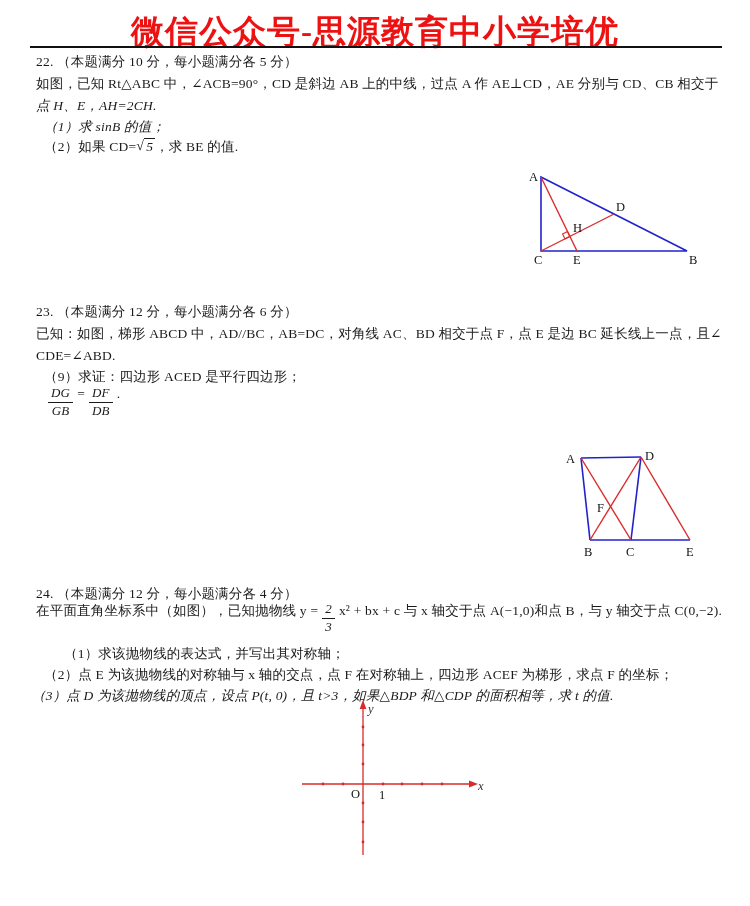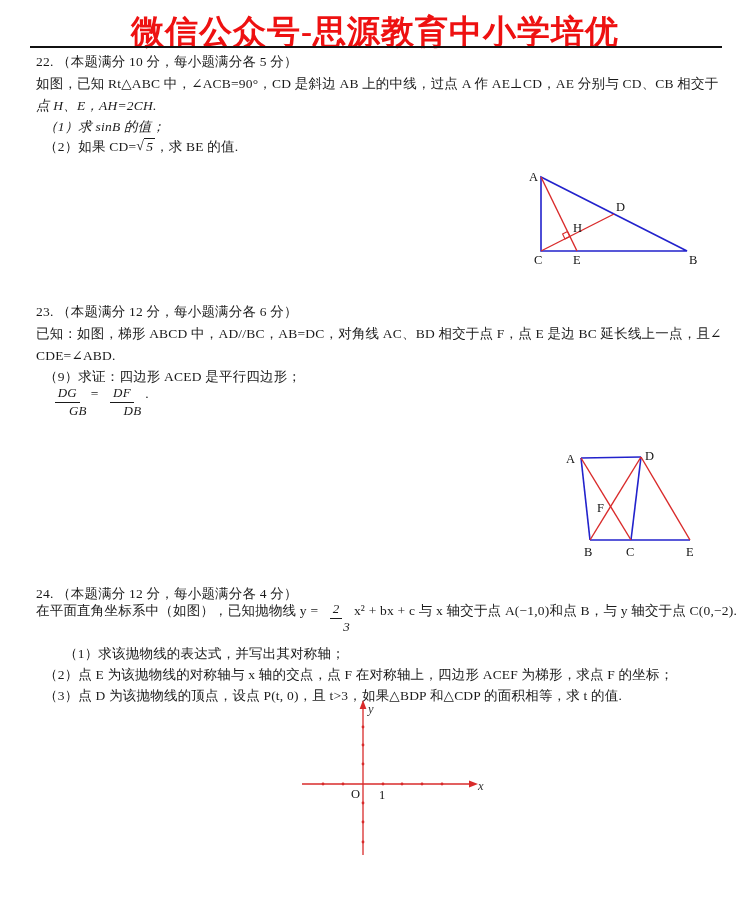--- a/index.html
+++ b/index.html
@@ -14,21 +14,21 @@
     width:750px;text-align:center;font-size:33px;font-weight:bold;
     color:#ee1111;letter-spacing:1px;
   }
   .rule{background:#111;height:2px;width:692px;left:30px;}
   .mathrow{display:flex;align-items:flex-start;font-size:13.5px;letter-spacing:0.2px;white-space:nowrap;}
   .frac{
     display:inline-flex;flex-direction:column;align-items:center;
     font-style:italic;font-size:13px;line-height:1.15;margin:0 4px;vertical-align:middle;
   }
   .frac .num{border-bottom:1.2px solid #1a1a1a;padding:0 3px 1px 3px;}
-  .frac .den{padding-top:1px;margin-left:21px;}
+  .frac .den{padding-top:1px;}
   .radical{font-size:14px;font-style:normal;}
   .radicand{border-top:1.2px solid #1a1a1a;font-style:italic;padding:0 2px;}
   svg text{font-family:"Liberation Serif","DejaVu Serif",serif;font-size:12.5px;fill:#111;}
   svg .axlbl{font-style:italic;fill:#333;}
 </style>
 </head>
 <body>
 
 <div class="abs title" style="top:10px;left:0;">微信公众号-思源教育中小学培优</div>
 <div class="abs rule" style="top:46px;"></div>
@@ -99,21 +99,21 @@
 <div class="abs mathrow" style="left:36px;top:602px;height:40px;">
   <span>在平面直角坐标系中（如图），已知抛物线 y =</span>
   <span class="frac">
     <span class="num">2</span>
     <span class="den">3</span>
   </span>
   <span>x² + bx + c 与 x 轴交于点 A(−1,0)和点 B，与 y 轴交于点 C(0,−2).</span>
 </div>
 <div class="abs line" style="left:44px;top:645px;margin-left:20px;">（1）求该抛物线的表达式，并写出其对称轴；</div>
 <div class="abs line" style="left:44px;top:666px;">（2）点 E 为该抛物线的对称轴与 x 轴的交点，点 F 在对称轴上，四边形 ACEF 为梯形，求点 F 的坐标；</div>
-<div class="abs line" style="left:44px;top:687px;">（3）点 D 为该抛物线的顶点，设点 P(t, 0)，且 t&gt;3，如果△BDP 和△CDP 的面积相等，求 t 的值.</div>
+<div class="abs line" style="left:32px;top:687px;font-style:italic;">（3）点 D 为该抛物线的顶点，设点 P(t, 0)，且 t&gt;3，如果△BDP 和△CDP 的面积相等，求 t 的值.</div>
 
 <svg class="abs" style="left:295px;top:697px;" width="200" height="168" viewBox="0 0 200 168">
 
   <line x1="68" y1="8" x2="68" y2="158" stroke="#d92b2b" stroke-width="1.3"></line>
   <line x1="7" y1="87" x2="178" y2="87" stroke="#d92b2b" stroke-width="1.3"></line>
   <polygon points="68,3 64.6,12 71.4,12" fill="#d92b2b"></polygon>
   <polygon points="183,87 174,83.6 174,90.4" fill="#d92b2b"></polygon>
 
   <g fill="#d92b2b">
     <circle cx="28" cy="87" r="1.4"></circle>

